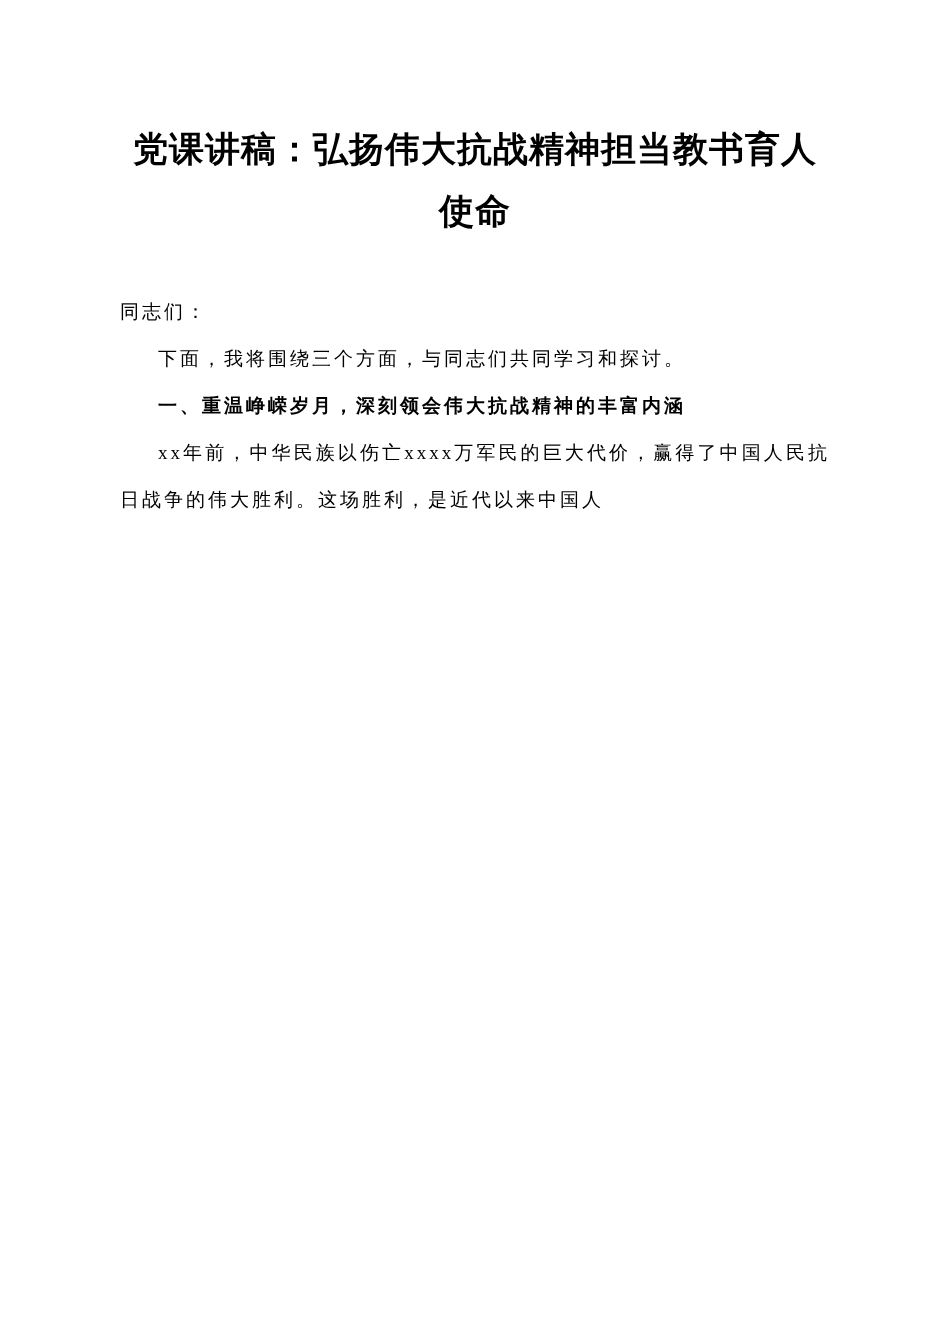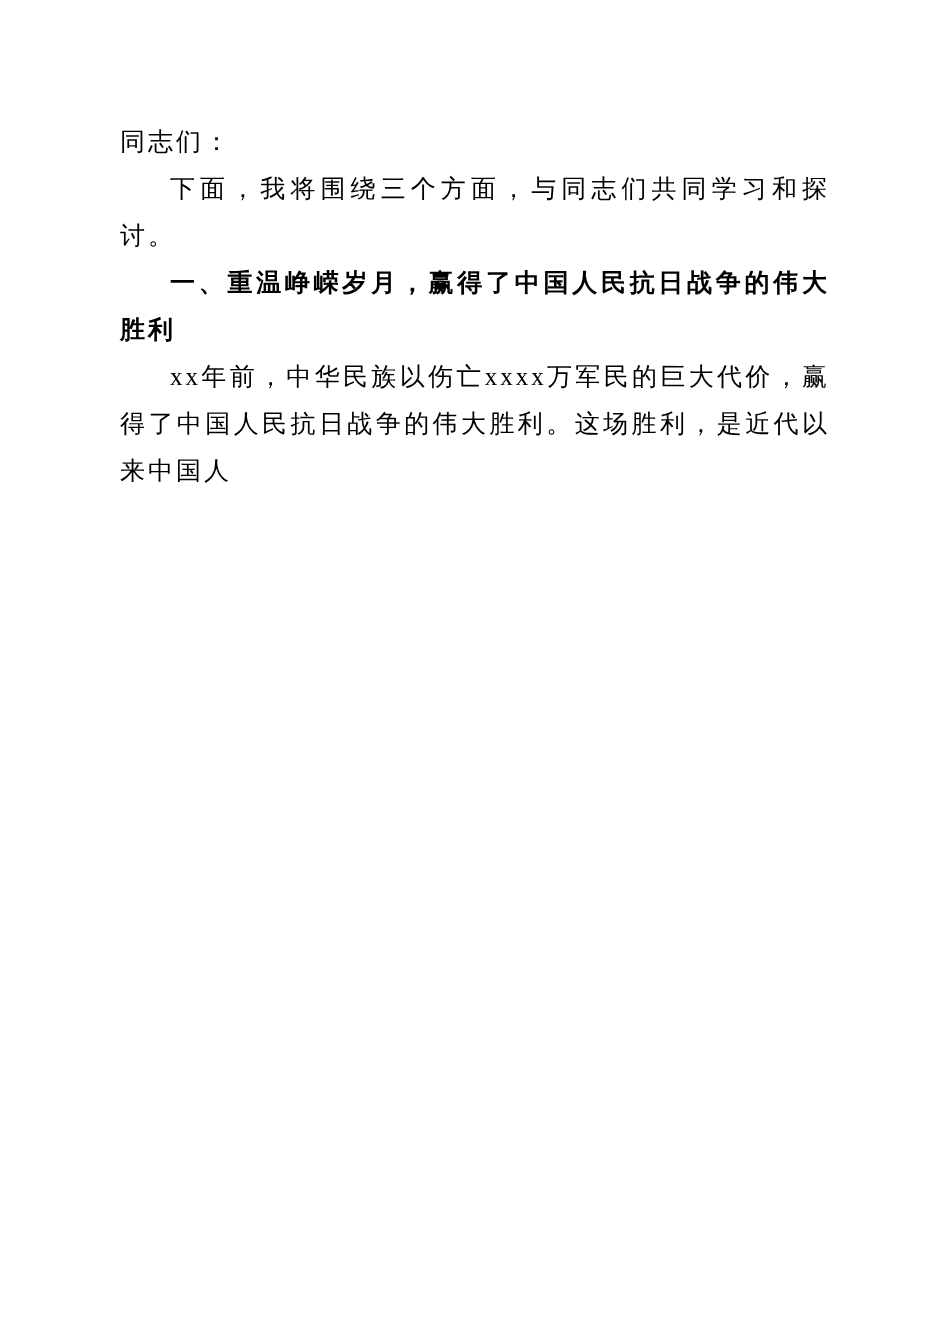--- a/index.html
+++ b/index.html
@@ -23,21 +23,21 @@
       font-family: "Liberation Sans", sans-serif;
       font-weight: bold;
       font-size: 35px;
       line-height: 62px;
       letter-spacing: 1px;
       text-align: center;
       color: #000000;
     }
     .doc-body p {
       margin: 0;
-      font-size: 25px;
+      font-size: 19px;
       line-height: 47px;
       letter-spacing: 3px;
       text-align: justify;
       color: #000000;
       font-family: "Liberation Serif", serif;
     }
     .doc-body p.body {
       text-indent: 2em;
     }
     .doc-body p.salutation {
@@ -46,19 +46,20 @@
     .doc-body p.heading {
       text-indent: 2em;
       font-weight: bold;
       font-family: "Liberation Sans", sans-serif;
     }
   </style>
 </head>
 <body>
 
 <div class="page">
+  <h1 class="doc-title">党课讲稿：弘扬伟大抗战精神担当教书育人使命</h1>
   <div class="doc-body" id="doc-body">
       <p class="salutation">同志们：</p>
       <p class="body">下面，我将围绕三个方面，与同志们共同学习和探讨。</p>
-      <p class="heading">一、重温峥嵘岁月，赢得了中国人民抗日战争的伟大胜利</p>
+      <p class="heading">一、重温峥嵘岁月，深刻领会伟大抗战精神的丰富内涵</p>
       <p class="body">xx年前，中华民族以伤亡xxxx万军民的巨大代价，赢得了中国人民抗日战争的伟大胜利。这场胜利，是近代以来中国人</p>
     </div>
 </div>
 
 </body></html>

